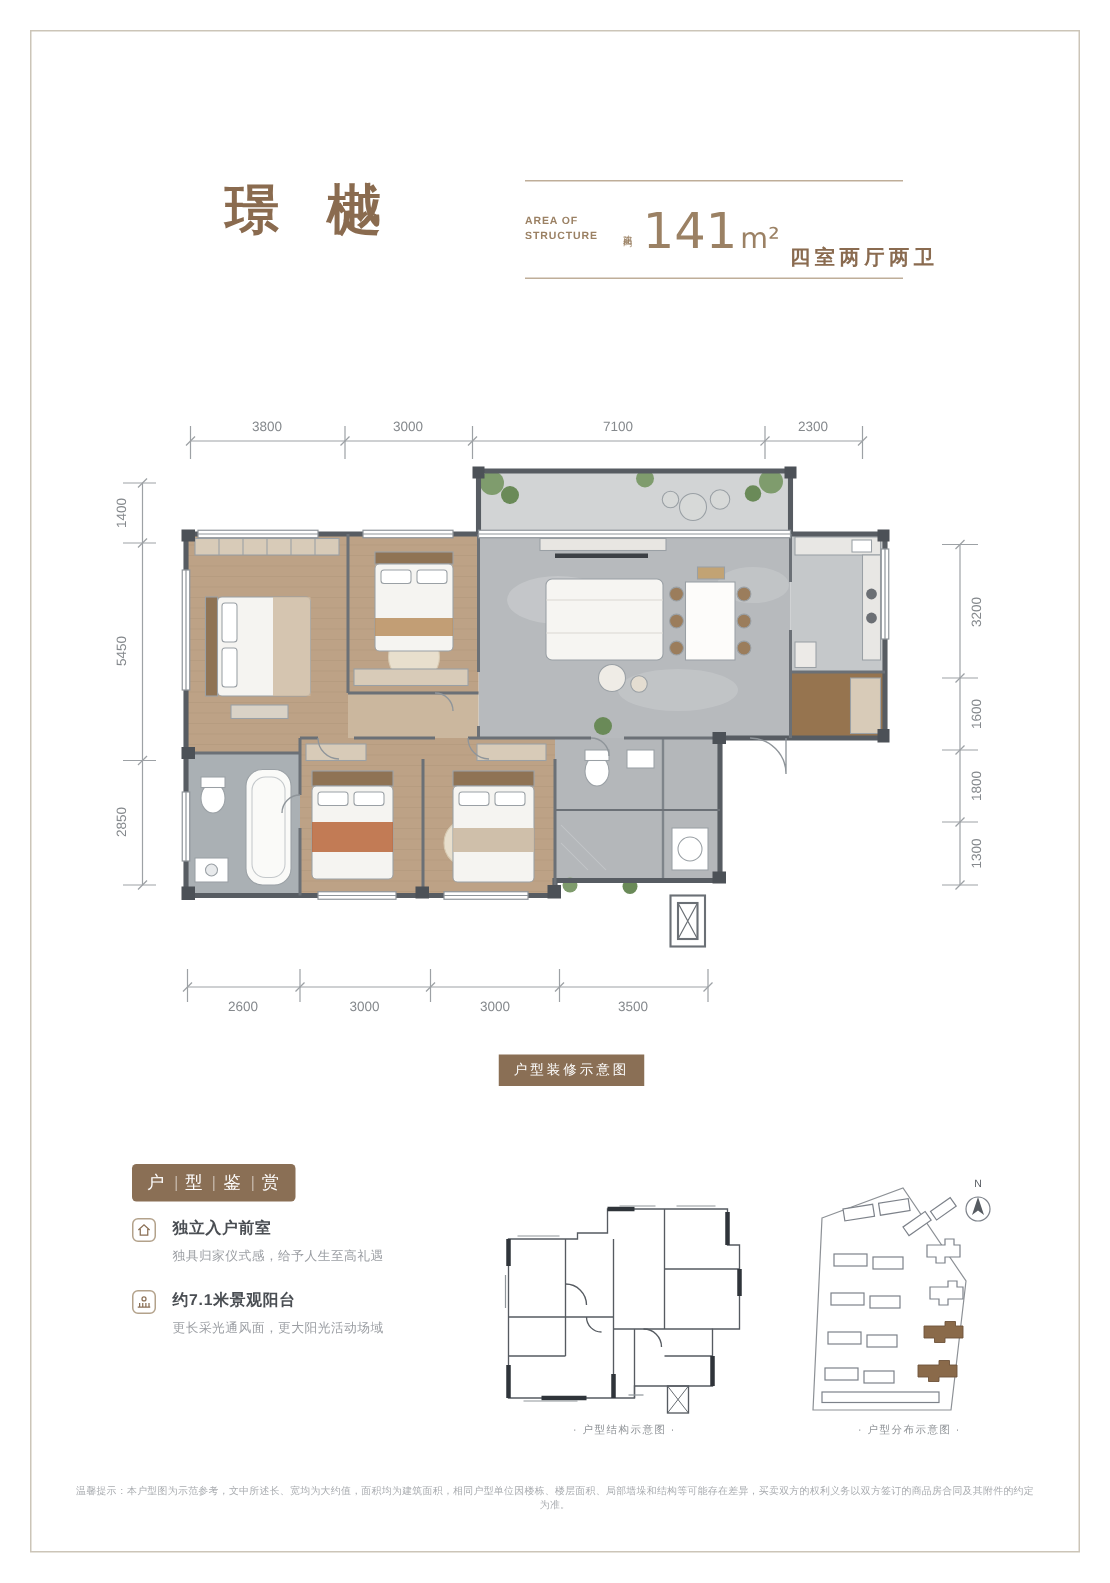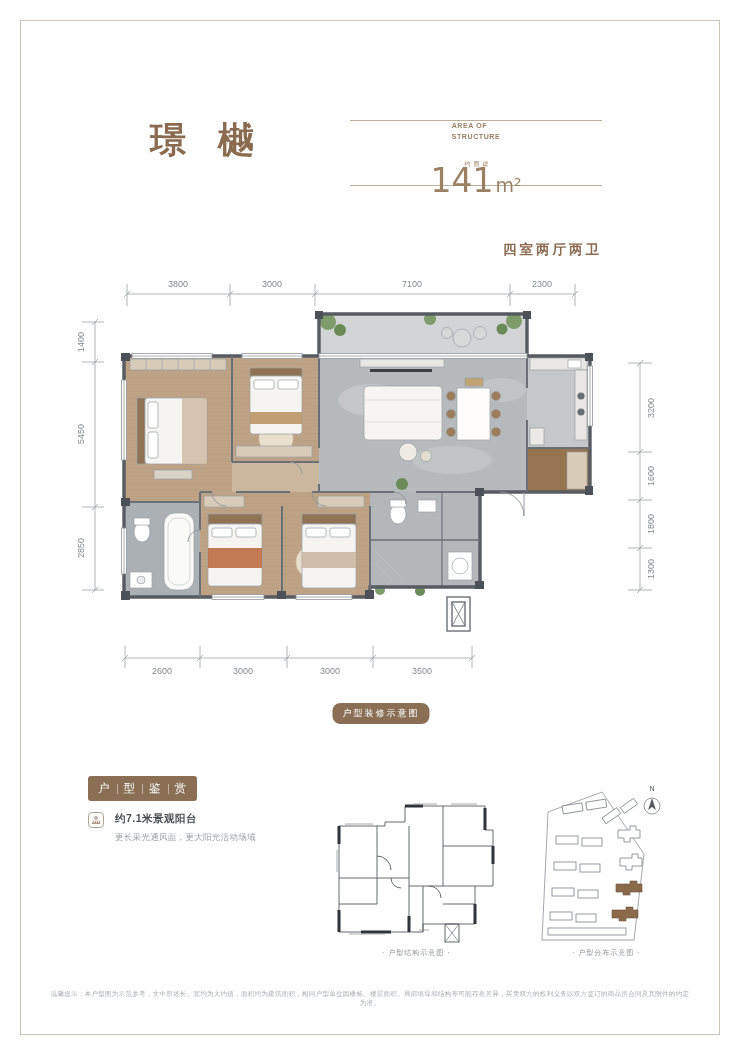--- a/index.html
+++ b/index.html
@@ -6,35 +6,35 @@
   *{margin:0;padding:0;box-sizing:border-box;}
   html,body{background:#fff;}
   body{width:740px;height:1055px;position:relative;font-family:"Liberation Sans",sans-serif;overflow:hidden;}
   .frame{position:absolute;inset:20px;border:1px solid #ccc5b8;pointer-events:none;}
 
   
   .title{position:absolute;left:150px;top:116px;font-family:"DejaVu Serif",serif;font-weight:600;
          font-size:36px;letter-spacing:32px;color:#8a6b4f;white-space:nowrap;}
   .spec-band{position:absolute;left:350px;top:120px;width:252px;height:66px;
              border-top:1px solid #bfae99;border-bottom:1px solid #bfae99;
-             display:flex;align-items:center;gap:7px;flex-direction:column;}
+             display:flex;align-items:center;gap:7px;}
   .aos{font-size:7px;line-height:1.5;letter-spacing:.6px;color:var(--tan);font-weight:700;}
   .band-vr{width:1px;height:26px;background:#c8b8a3;}
   .area-prefix{writing-mode:vertical-rl;font-size:6px;letter-spacing:1px;color:var(--tan);}
   .area-value{font-size:33px;font-family:"DejaVu Sans",sans-serif;font-weight:400;color:var(--tan);line-height:1;}
   .area-unit{font-size:19px;margin-left:2px;}
   .spec-box{margin-left:auto;font-size:13.5px;font-weight:700;letter-spacing:3px;color:#8a6b50;white-space:nowrap;margin-top:37px;}
 
   svg text{font-family:"Liberation Sans",sans-serif;}
   .ruler text{font-size:9px;fill:#85898d;}
   .ruler line,.ruler path{stroke:#9da1a5;stroke-width:.8;fill:none;}
 
   .plan-caption{position:absolute;top:703px;left:calc(50% + 11px);transform:translateX(-50%);
                 background:var(--accent);color:#fff;font-size:9px;letter-spacing:2px;
-                padding:4px 10px;border-radius:8px;white-space:nowrap;}
+                padding:4px 10px;border-radius:0;white-space:nowrap;}
 
   
   .hz-badge{position:absolute;left:88px;top:776px;background:var(--accent);color:#fff;border-radius:3px;
             display:flex;align-items:center;padding:5px 10px;font-size:11.5px;letter-spacing:1px;}
   .hz-badge .sep{width:1px;height:10px;background:rgba(255,255,255,.45);margin:0 6px;}
   .feat-list{position:absolute;left:88px;top:812px;width:250px;}
   .feat-item{position:relative;padding-left:27px;margin-bottom:16px;}
   .feat-icon{position:absolute;left:0;top:0;width:16px;height:16px;border:1px solid #b3a28b;border-radius:4px;
              display:flex;align-items:center;justify-content:center;}
   .feat-title{font-size:10.5px;font-weight:700;color:var(--ink);letter-spacing:.5px;}
@@ -317,20 +317,29 @@
   <span>户</span>
     <span class="sep"></span>
   <span>型</span>
     <span class="sep"></span>
   <span>鉴</span>
     <span class="sep"></span>
   <span>赏</span>
 </div>
 
 <div class="feat-list">
+  <div class="feat-item">
+    <span class="feat-icon">
+      <svg width="10" height="10" viewBox="0 0 12 12" fill="none" stroke="#8a6f55" stroke-width="1">
+          <path d="M1.5 6 L6 1.8 L10.5 6 M3 5.2 V10 H9 V5.2"></path>
+        </svg>
+    </span>
+    <div class="feat-title">独立入户前室</div>
+    <div class="feat-desc">独具归家仪式感，给予人生至高礼遇</div>
+  </div>
   <div class="feat-item">
     <span class="feat-icon">
       <svg width="10" height="10" viewBox="0 0 12 12" fill="none" stroke="#8a6f55" stroke-width="1">
           <circle cx="6" cy="3.5" r="1.6"></circle>
           <path d="M1 10 H11 M2.5 10 V6.8 M5 10 V6.8 M7.5 10 V6.8 M10 10 V6.8"></path>
         </svg>
     </span>
     <div class="feat-title">约7.1米景观阳台</div>
     <div class="feat-desc">更长采光通风面，更大阳光活动场域</div>
   </div>

